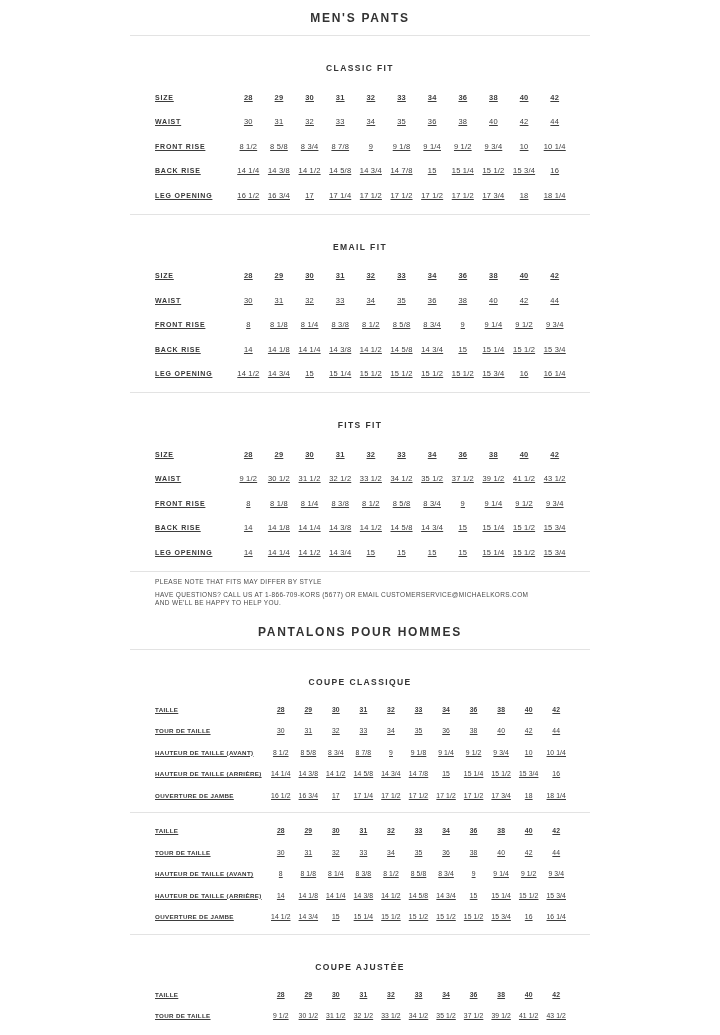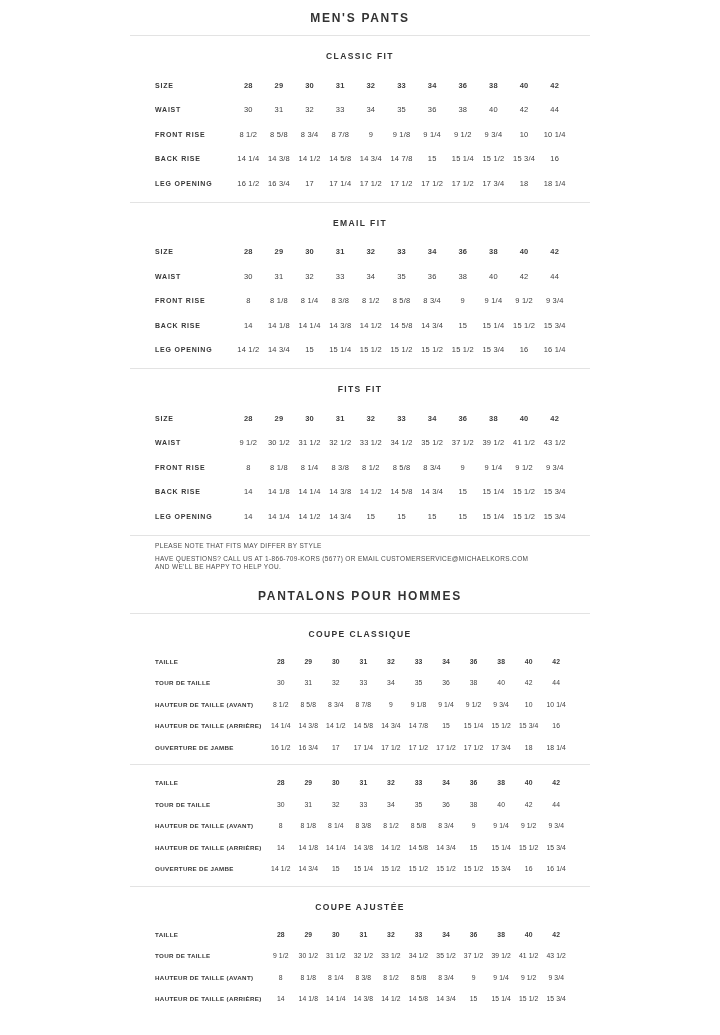--- a/index.html
+++ b/index.html
@@ -26,24 +26,24 @@
     border-top: 1px solid #e3e3e3;
     margin: 0;
   }
 
   .fit-section { padding-top: 7px; padding-bottom: 6px; }
   .fit-heading {
     text-align: center;
     font-size: 8.5px;
     font-weight: bold;
     letter-spacing: 1.4px;
-    margin: 8px 0 12px;
+    margin: 20px 0 12px;
     color: #333333;
   }
-  .fit-table { padding-right: 20px; }
+  .fit-table { padding-right: 20px; text-decoration: underline; }
 
   .row { display: flex; align-items: center; }
   .fit-section.en .row { height: 24.5px; }
   .fit-section.fr .row { height: 21.5px; }
 
   .row-label {
     flex: 0 0 auto;
     padding-left: 25px;
     font-weight: bold;
     white-space: nowrap;

